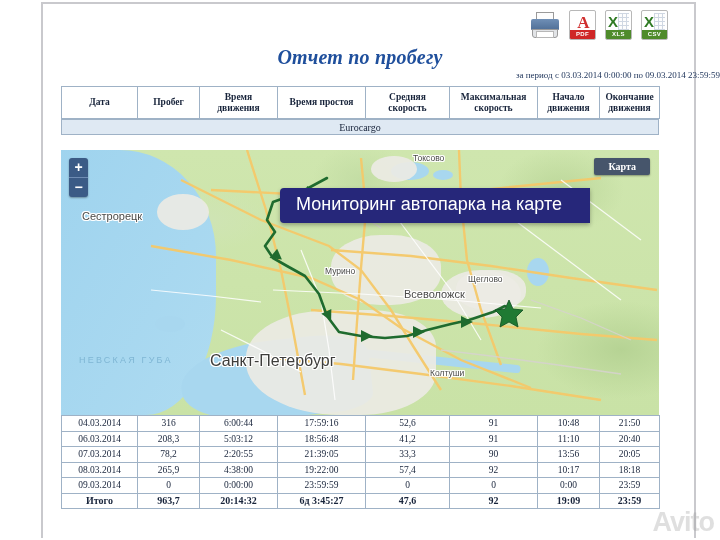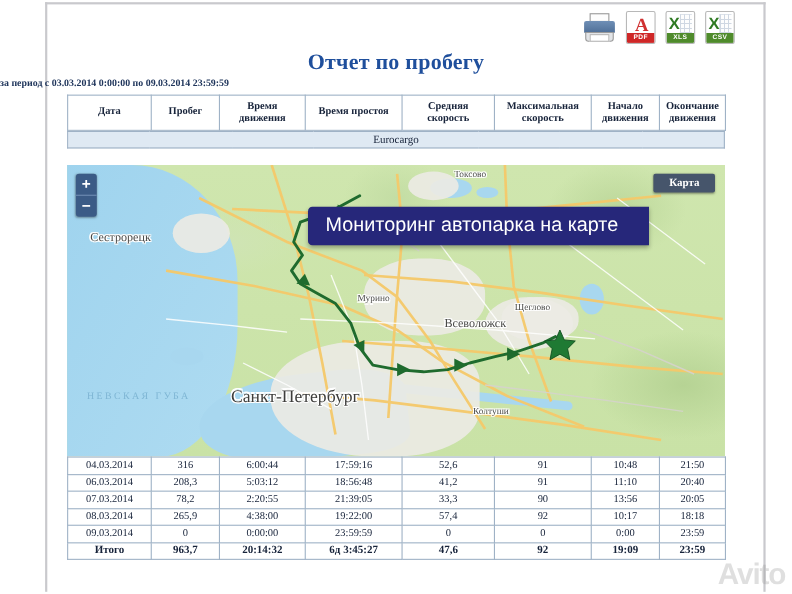--- a/index.html
+++ b/index.html
@@ -108,28 +108,29 @@
 
   
   .report-title {
     position: absolute; left: 0; right: 0; top: 46px;
     text-align: center;
     color: #1f4f9c;
     font-family: "Liberation Serif", serif;
     font-size: 20px;
     font-weight: bold;
     letter-spacing: .2px;
+    font-style: italic;
   }
   .report-sub {
     position: absolute; left: 0; right: 0; top: 70px;
-    text-align: left;
+    text-align: right;
     color: #20365c;
     font-family: "Liberation Serif", serif;
     font-size: 9px;
-    font-weight: bold;
+    font-weight: normal;
   }
 
   
   .tbl {
     position: absolute;
     left: 61px;
     width: 598px;
     border-collapse: collapse;
     table-layout: fixed;
     font-family: "Liberation Serif", serif;
@@ -235,21 +236,21 @@
   .u-vsev { left: 395px; top: 120px; width: 70px; height: 40px; border-radius: 45%; }
   .u-sestr { left: 96px; top: 44px; width: 52px; height: 36px; border-radius: 50%; }
   .u-tok { left: 310px; top: 6px; width: 46px; height: 26px; border-radius: 50%; }
 
   
   .route-svg { position: absolute; inset: 0; }
 
   
   .mlabel {
     position: absolute;
-    font-family: Liberation Serif, serif;
+    font-family: Liberation Sans, sans-serif;
     color: #4a4a48;
     white-space: nowrap;
     text-shadow:
       1px 0 0 #fff, -1px 0 0 #fff, 0 1px 0 #fff, 0 -1px 0 #fff,
       1px 1px 0 #fff, -1px -1px 0 #fff, 1px -1px 0 #fff, -1px 1px 0 #fff;
   }
   .mlabel.big { font-size: 16px; color: #3d3d3b; }
   .mlabel.mid { font-size: 11px; }
   .mlabel.sml { font-size: 8.5px; }
   .mlabel.water-lbl {

